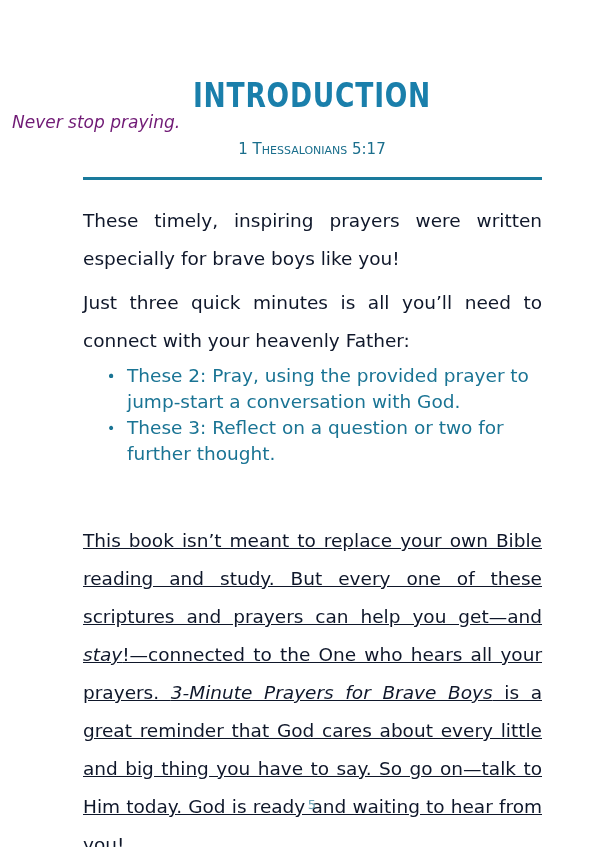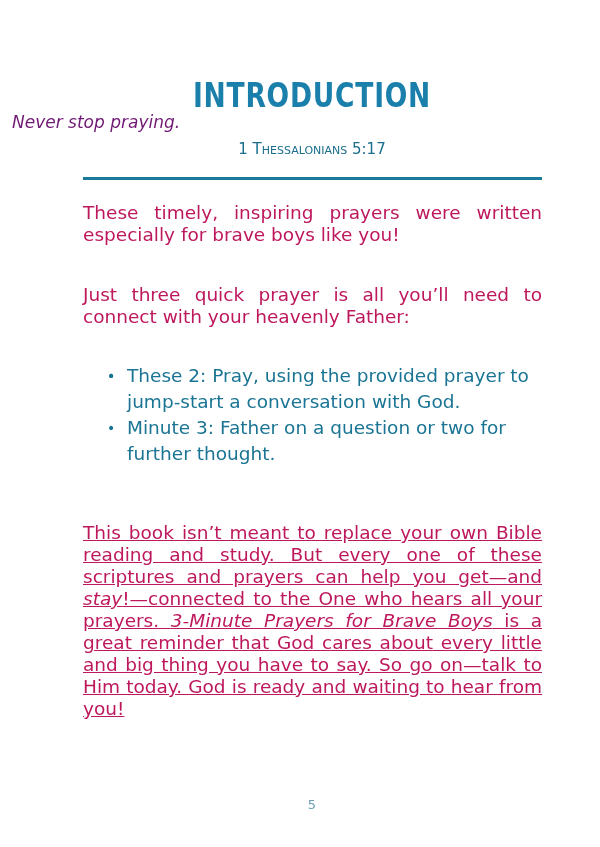--- a/index.html
+++ b/index.html
@@ -58,22 +58,22 @@
       width: 459px;
       top: 177px;
       height: 3px;
       background: #1a7a9c;
     }
     .body-text {
       position: absolute;
       left: 71px;
       width: 459px;
       font-size: 18.5px;
-      line-height: 22px;
-      color: #be185d;
+      line-height: 38px;
+      color: #0f172a;
       text-align: justify;
       margin: 0;
     }
     .p1 { top: 202px; }
     .p2 { top: 284px; text-align-last: left; }
     .list {
       position: absolute;
       left: 95px;
       width: 440px;
       top: 363px;
@@ -111,32 +111,32 @@
 <div class="page">
   <h1 class="title">INTRODUCTION</h1>
 
   <div class="epigraph">Never stop praying.</div>
   <div class="reference">1 Thessalonians 5:17</div>
 
   <div class="divider"></div>
 
   <p class="body-text p1">These timely, inspiring prayers were written especially for brave boys like you!</p>
 
-  <p class="body-text p2">Just three quick prayer is all you’ll need to connect with your heavenly Father:</p>
+  <p class="body-text p2">Just three quick minutes is all you’ll need to connect with your heavenly Father:</p>
 
   <ul class="list">
     <li>
       <span class="bullet">•</span>
     </li>
     <li>
       <span class="bullet">•</span>
       <span>These 2: Pray, using the provided prayer to jump-start a conversation with God.</span>
     </li>
     <li>
       <span class="bullet">•</span>
-      <span>Minute 3: Father on a question or two for further thought.</span>
+      <span>These 3: Reflect on a question or two for further thought.</span>
     </li>
   </ul>
 
   <p class="body-text p3"><span>This book isn’t meant to replace your own Bible reading and study. But every one of these scriptures and prayers can help you get—and </span><em>stay</em><span>!—connected to the One who hears all your prayers. </span><em>3-Minute Prayers for Brave Boys</em><span> is a great reminder that God cares about every little and big thing you have to say. So go on—talk to Him today. God is ready and waiting to hear from you!</span></p>
 
   <div class="page-number">5</div>
 </div>
 
 </body></html>

